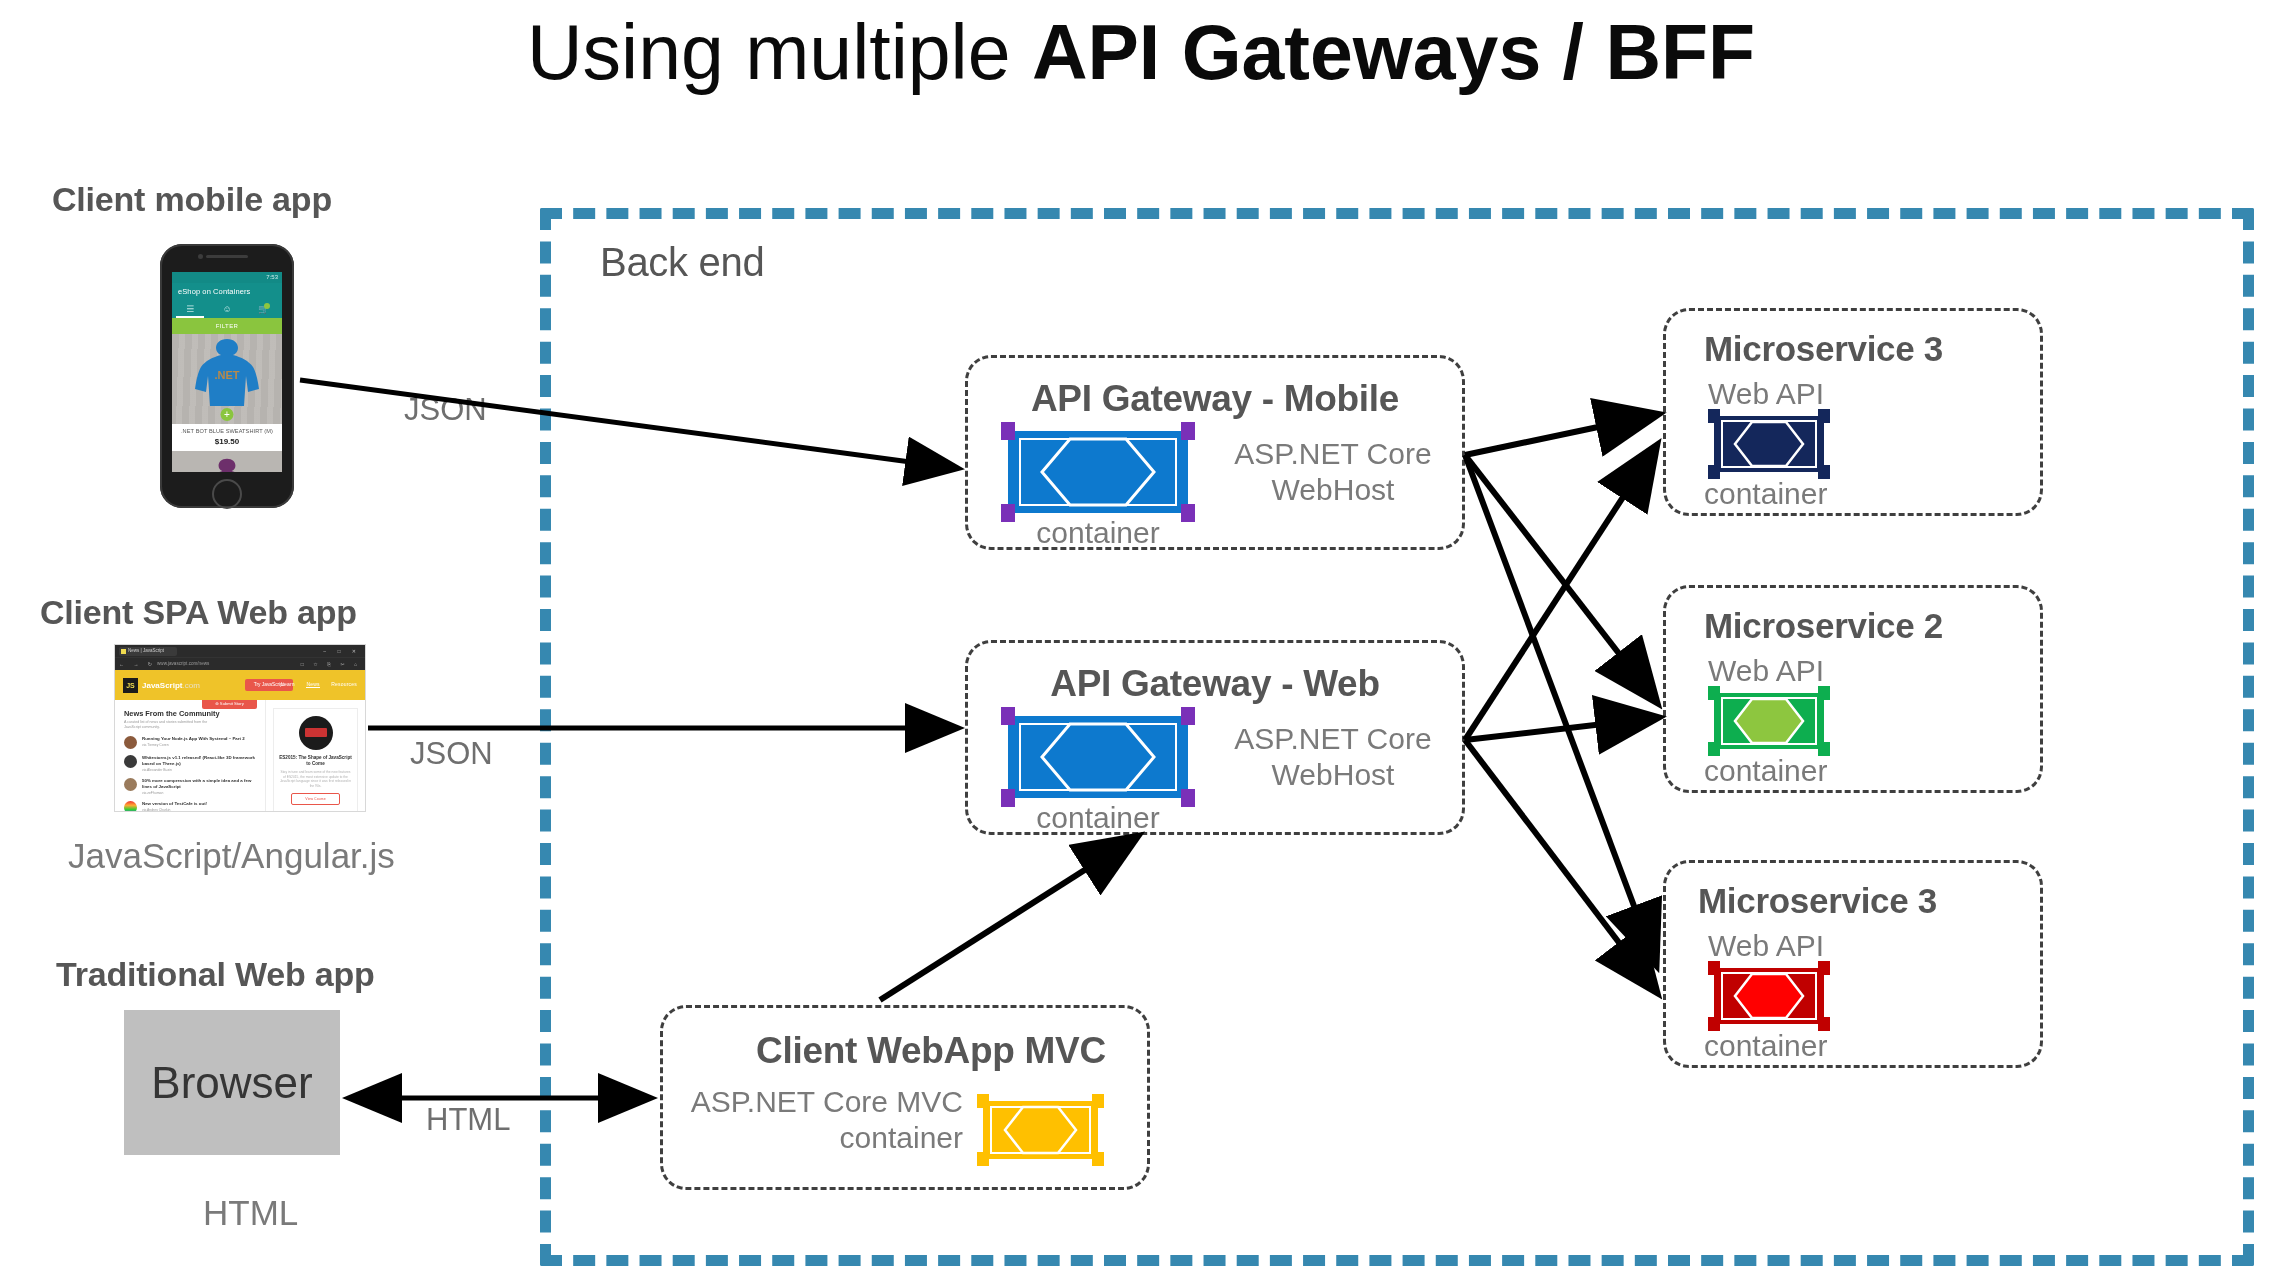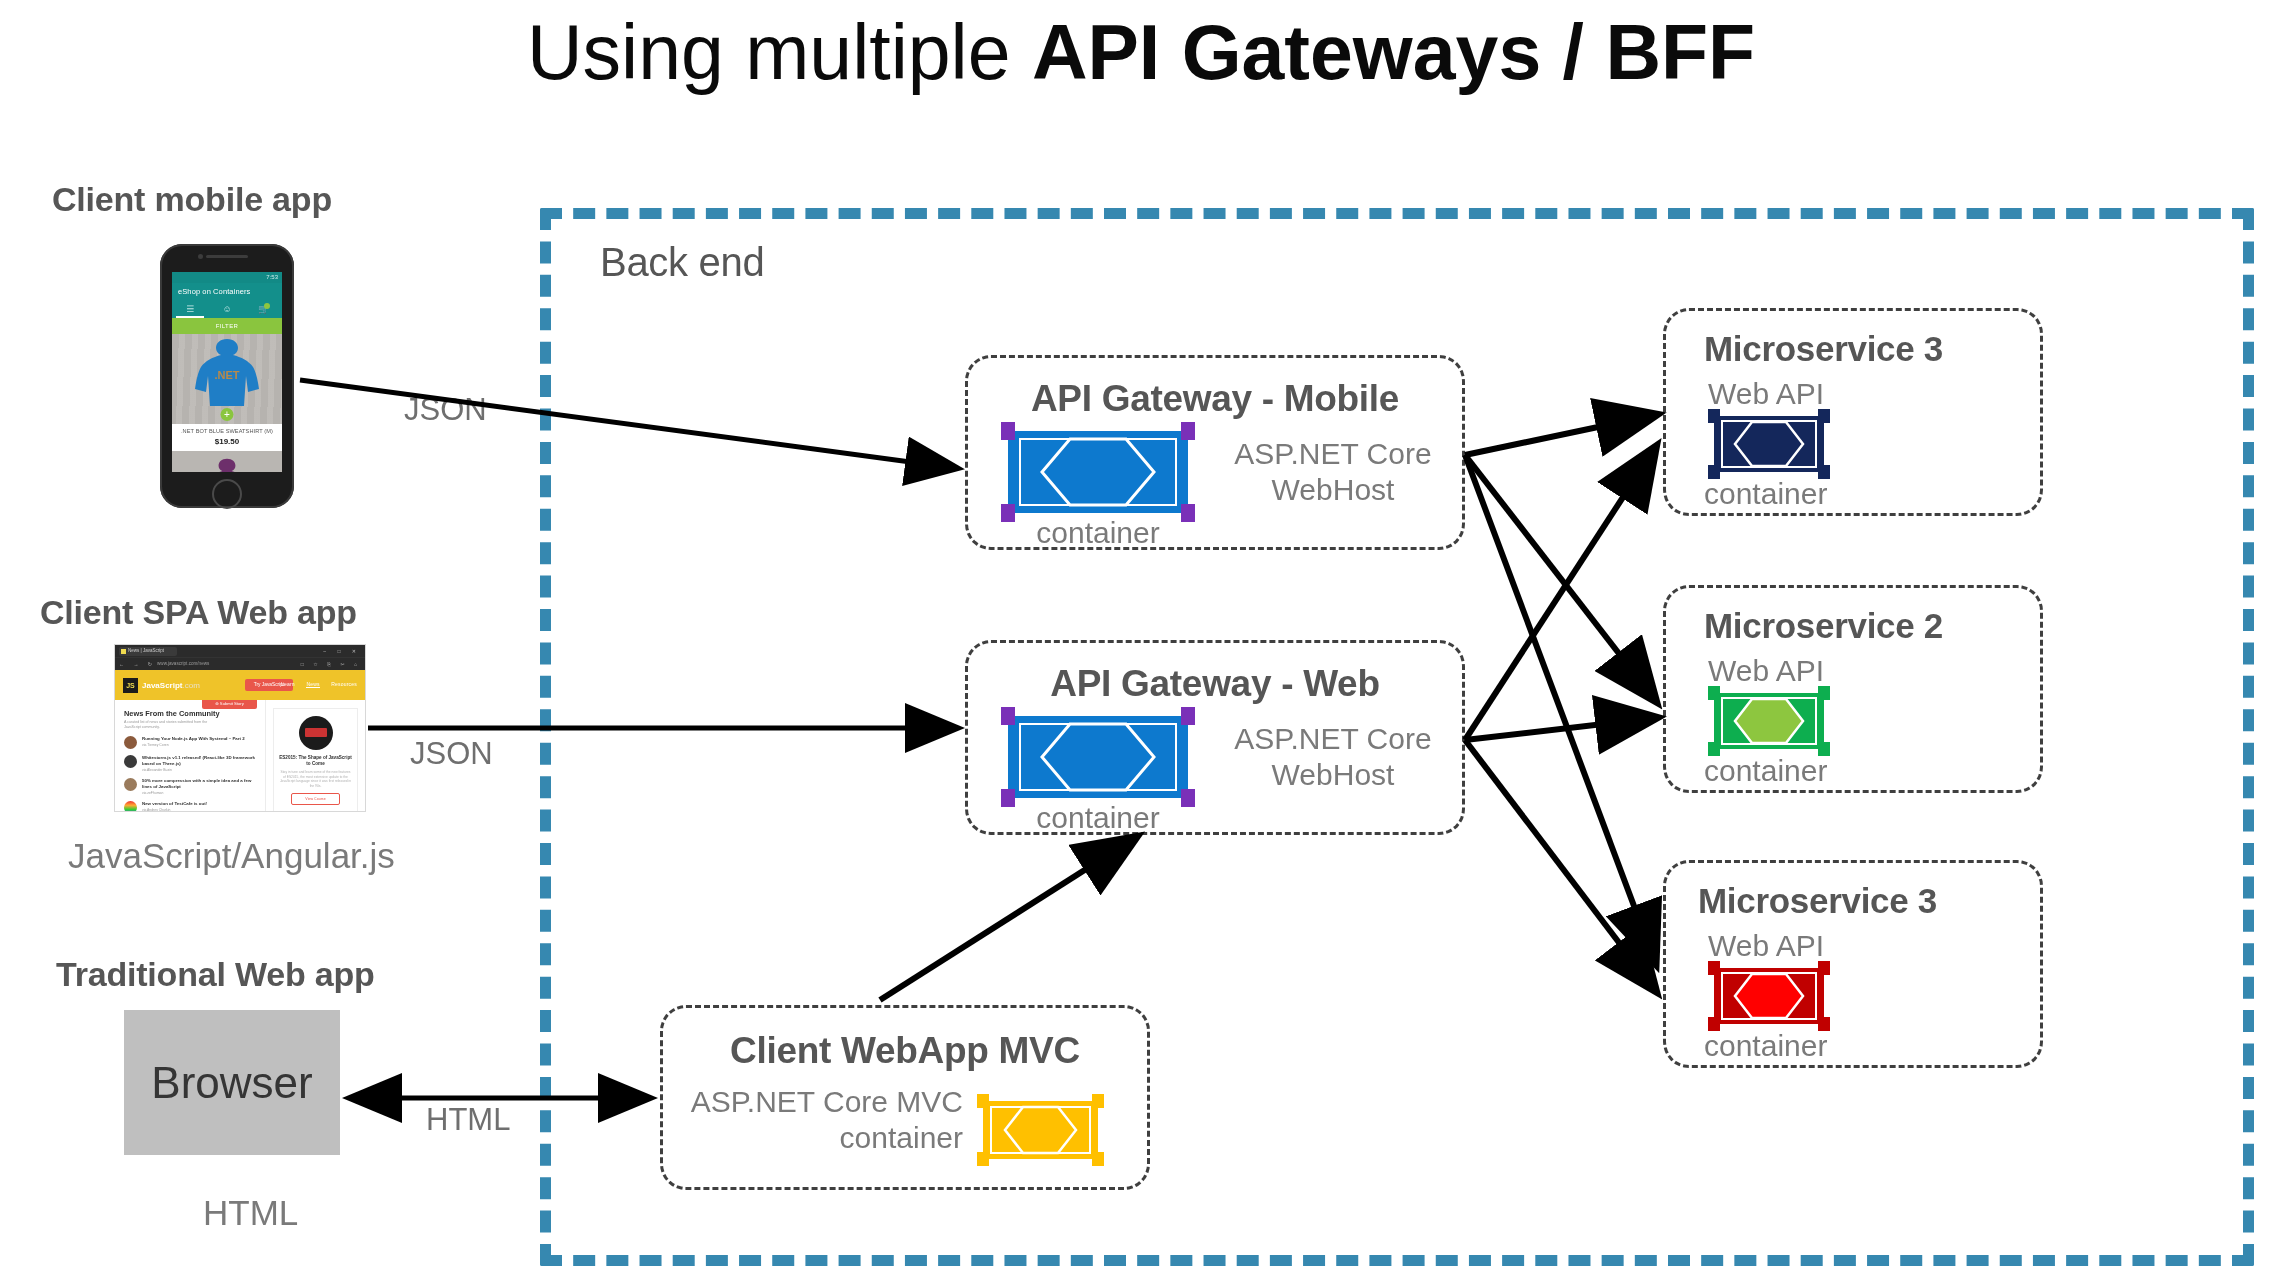--- a/index.html
+++ b/index.html
@@ -313,21 +313,21 @@
     <div class="br" style="right:-7px;bottom:-9px;background:#7A30B8;"></div>
   </div>
   <div class="lighttext c" style="position:absolute;left:40px;top:157px;width:180px;">container</div>
   <div class="lighttext" style="position:absolute;left:250px;top:78px;width:230px;text-align:center;">
     <div>ASP.NET Core</div>
     <div>WebHost</div>
   </div>
 </div>
 
 <div class="abs dbox" style="left:660px;top:1005px;width:490px;height:185px;">
-  <div class="dbox-title" style="top:22px;">Client WebApp MVC</div>
+  <div class="dbox-title" style="top:22px;padding-left:26px;">Client WebApp MVC</div>
   <div class="lighttext" style="position:absolute;left:20px;top:76px;width:280px;text-align:right;">
     <div>ASP.NET Core MVC</div>
     <div>container</div>
   </div>
   <div class="cicon" style="left:320px;top:93px;width:115px;height:58px;background:#FFC000;">
     <div class="body"></div>
     <svg class="hex" viewBox="0 0 115 58" preserveAspectRatio="none">
         <polygon points="40,6 75,6 93,29 75,52 40,52 22,29" fill="none" stroke="#ffffff" stroke-width="2.5"></polygon>
       </svg>
     <div class="br" style="left:-6px;top:-7px;width:12px;height:14px;background:#FFC000;"></div>

